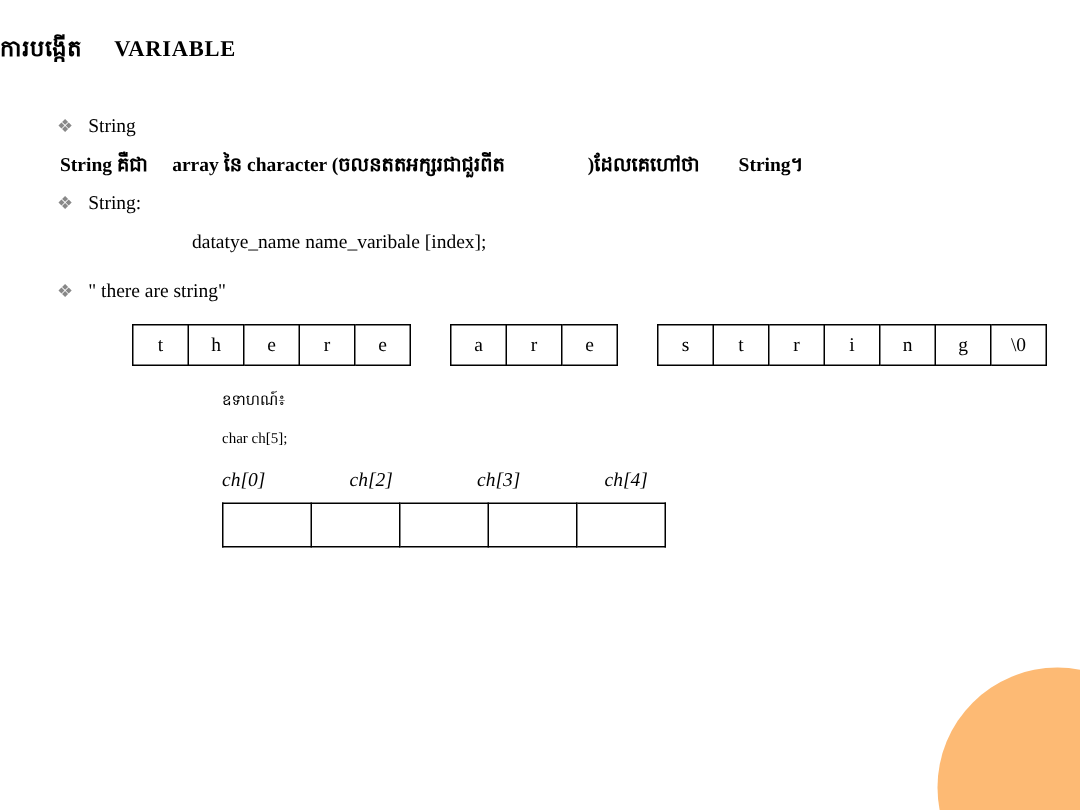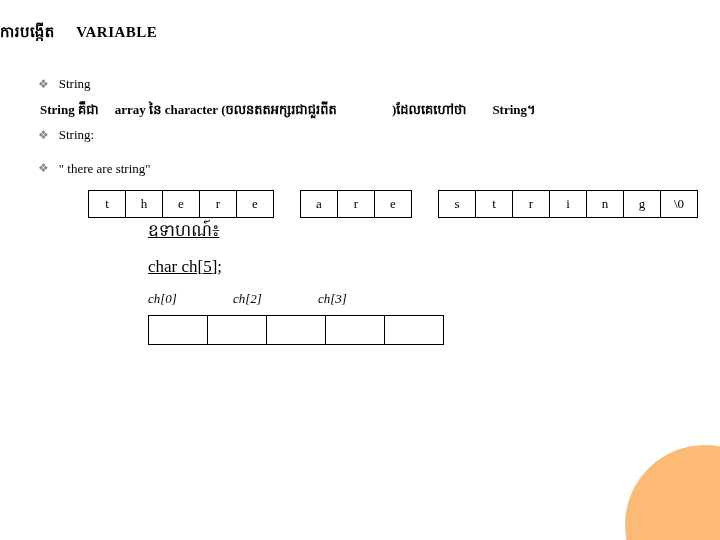--- a/index.html
+++ b/index.html
@@ -60,22 +60,22 @@
     text-align: center;
     font-size: 13px;
     padding: 0;
   }
   .char-table td.nb {
     border: none;
     width: 26px;
   }
   .example-block {
     margin-left: 110px;
-    font-size: 17px;
-    text-decoration: underline;
+    margin-top: 16px;
+    font-size: 10px;
   }
   .example-block div {
     margin-bottom: 10px;
   }
   .idx-row {
     display: flex;
     margin-left: 110px;
     margin-top: 8px;
     font-size: 13px;
     font-style: italic;
@@ -128,20 +128,21 @@
     <span>)ដែលគេហៅថា</span>
     &nbsp;&nbsp;&nbsp;&nbsp;&nbsp;&nbsp;
     <span>String។</span>
   </div>
 
   <div class="bullet-row">
     <span class="bullet">❖</span>
     <span>String:</span>
   </div>
 
+  <div class="syntax-code">datatye_name name_varibale [index];</div>
 
   <div class="bullet-row" style="margin-top:14px">
     <span class="bullet">❖</span>
     <span>" there are string"</span>
   </div>
 
   <table class="char-table">
     <tbody>
         <tr>
       <td>t</td>
@@ -167,20 +168,21 @@
 
   <div class="example-block">
     <div>ឧទាហណ៍៖</div>
     <div>char ch[5];</div>
   </div>
 
   <div class="idx-row">
     <span>ch[0]</span>
     <span>ch[2]</span>
     <span>ch[3]</span>
+    <span>ch[4]</span>
   </div>
 
   <table class="blank-table">
     <tbody>
         <tr>
       <td></td>
       <td></td>
       <td></td>
       <td></td>
       <td></td>

